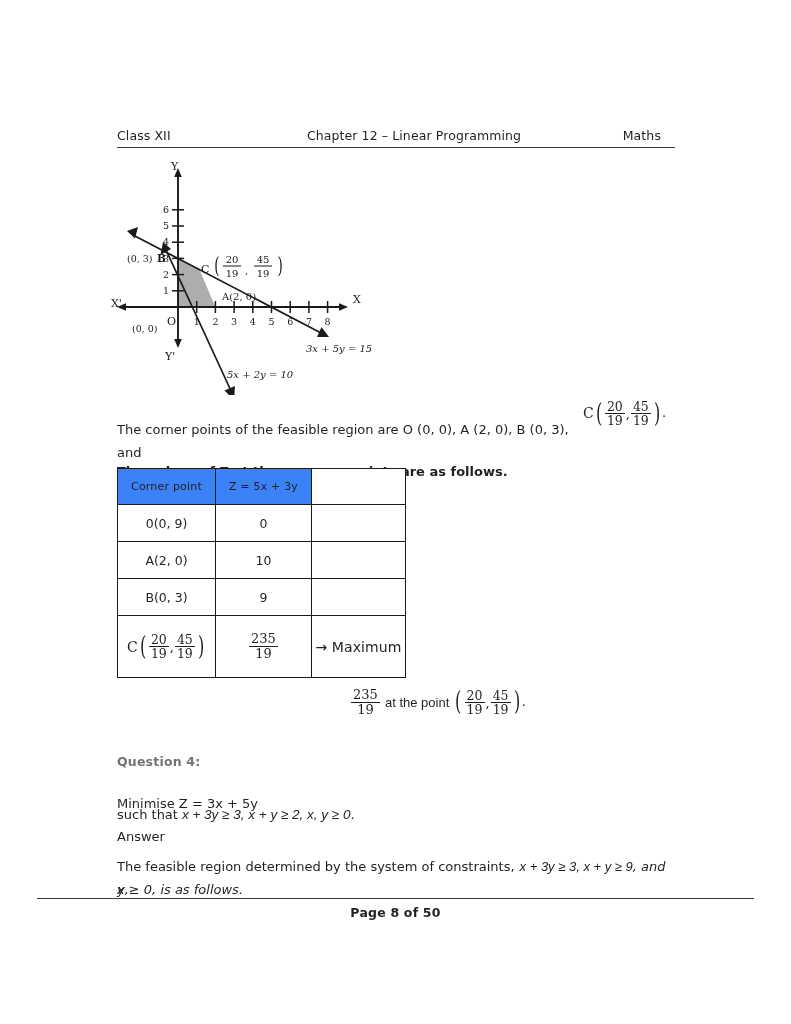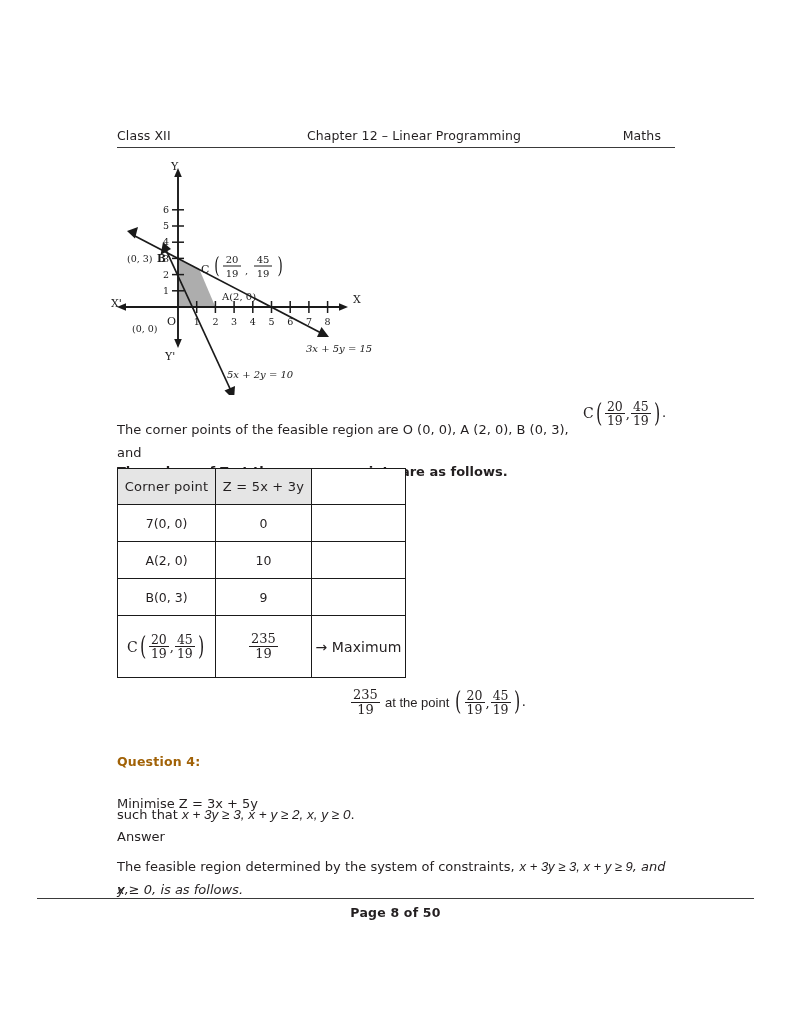--- a/index.html
+++ b/index.html
@@ -115,23 +115,23 @@
     font-weight: normal;
     padding: 0;
   }
   .col-a { width: 97px; }
   .col-b { width: 95px; }
   .col-c { width: 93px; }
   .corner-table tr { height: 37px; }
   .corner-table tr.hrow { height: 36px; }
   .corner-table tr.lastrow { height: 62px; }
   .hcell {
-    background: #e5e5e5;
+    background: #3b82f6;
     font-weight: bold;
-    font-size: 13px;
+    font-size: 11px;
     letter-spacing: 0.2px;
   }
   .hcell-blank { background: #ffffff; }
   .max-cell {
     font-size: 14px;
     text-align: center;
     letter-spacing: 0.1px;
   }
 
   
@@ -147,21 +147,21 @@
     left: 0;
     top: 905px;
     width: 791px;
     text-align: center;
     font-size: 12.5px;
     font-weight: bold;
     letter-spacing: 0.2px;
   }
 
   .q-head {
-    color: #a16207;
+    color: #737373;
     font-size: 12.5px;
     font-weight: bold;
     letter-spacing: 0.2px;
   }
 </style>
 </head>
 <body>
 
 <div class="page">
 
@@ -282,21 +282,21 @@
   <div class="para" style="left:117px; top:460px;font-weight:bold;">The values of Z at these corner points are as follows.</div>
 
   <table class="corner-table">
     <tbody>
         <tr class="hrow">
       <th class="hcell col-a">Corner point</th>
       <th class="hcell col-b">Z = 5x + 3y</th>
       <th class="hcell-blank col-c"></th>
     </tr>
     <tr>
-      <td>7(0, 0)</td>
+      <td>0(0, 9)</td>
       <td>0</td>
       <td></td>
     </tr>
     <tr>
       <td>A(2, 0)</td>
       <td>10</td>
       <td></td>
     </tr>
     <tr>
       <td>B(0, 3)</td>

